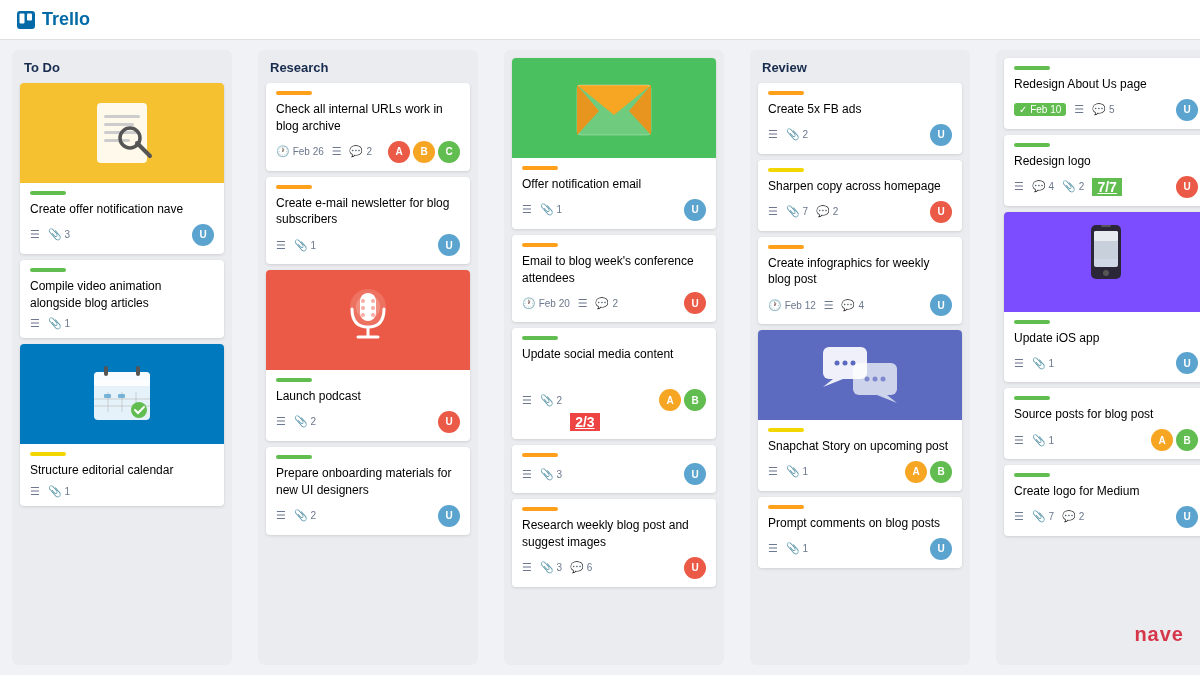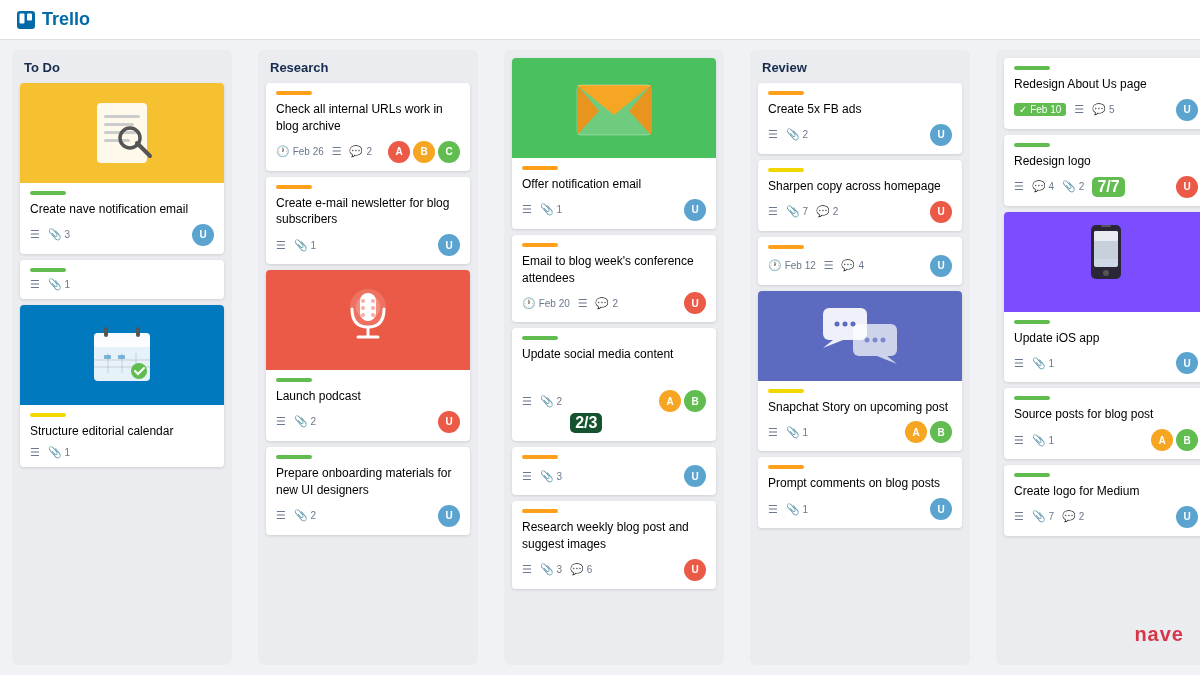--- a/index.html
+++ b/index.html
@@ -127,26 +127,27 @@
       display: flex;
       gap: 3px;
       margin-left: auto;
     }
     .badge {
       display: inline-flex;
       align-items: center;
       gap: 3px;
       background: #61bd4f;
       color: white;
-      border-radius: 5px;
+      border-radius: 0;
       padding: 1px 5px;
-      font-size: 16px;
+      font-size: 14px;
       font-weight: 600;
-    }
-    .badge-blue { background: #14532d; margin-top: 44px; }
+      text-decoration: underline;
+    }
+    .badge-blue { background: #ef4444; margin-top: 44px; }
     .date-badge {
       display: inline-flex;
       align-items: center;
       gap: 3px;
       background: #61bd4f;
       color: white;
       border-radius: 3px;
       padding: 1px 5px;
       font-size: 10px;
     }
@@ -195,36 +196,37 @@
           <rect x="22" y="22" width="36" height="3" rx="1.5" fill="#ccc"></rect>
           <rect x="22" y="30" width="30" height="3" rx="1.5" fill="#ccc"></rect>
           <rect x="22" y="38" width="34" height="3" rx="1.5" fill="#ccc"></rect>
           <rect x="22" y="46" width="26" height="3" rx="1.5" fill="#ccc"></rect>
           <line x1="55" y1="50" x2="68" y2="63" stroke="#555" stroke-width="4" stroke-linecap="round"></line>
           <circle cx="48" cy="45" r="10" fill="none" stroke="#555" stroke-width="3.5"></circle>
         </svg>
       </div>
       <div class="card-body">
         <div class="label-bar label-green"></div>
-        <div class="card-title">Create nave notification email</div>
+        <div class="card-title">Create offer notification nave</div>
         <div class="card-meta">
           <span class="meta-item">
               <span class="meta-icon">☰</span>
             </span>
           <span class="meta-item"><span class="meta-icon">📎</span> 3</span>
           <div class="avatar-row">
             <div class="avatar" style="background:#5ba4cf">U</div>
           </div>
         </div>
       </div>
     </div>
 
     <div class="card">
       <div class="card-body">
         <div class="label-bar label-green"></div>
+        <div class="card-title">Compile video animation alongside blog articles</div>
         <div class="card-meta">
           <span class="meta-item">
               <span class="meta-icon">☰</span>
             </span>
           <span class="meta-item"><span class="meta-icon">📎</span> 1</span>
         </div>
       </div>
     </div>
 
     <div class="card">
@@ -477,20 +479,21 @@
           <div class="avatar-row">
             <div class="avatar" style="background:#eb5a46">U</div>
           </div>
         </div>
       </div>
     </div>
 
     <div class="card">
       <div class="card-body">
         <div class="label-bar label-orange"></div>
+        <div class="card-title">Create infographics for weekly blog post</div>
         <div class="card-meta">
           <span class="meta-item"><span class="meta-icon">🕐</span> Feb 12</span>
           <span class="meta-item">
               <span class="meta-icon">☰</span>
             </span>
           <span class="meta-item"><span class="meta-icon">💬</span> 4</span>
           <div class="avatar-row">
             <div class="avatar" style="background:#5ba4cf">U</div>
           </div>
         </div>

